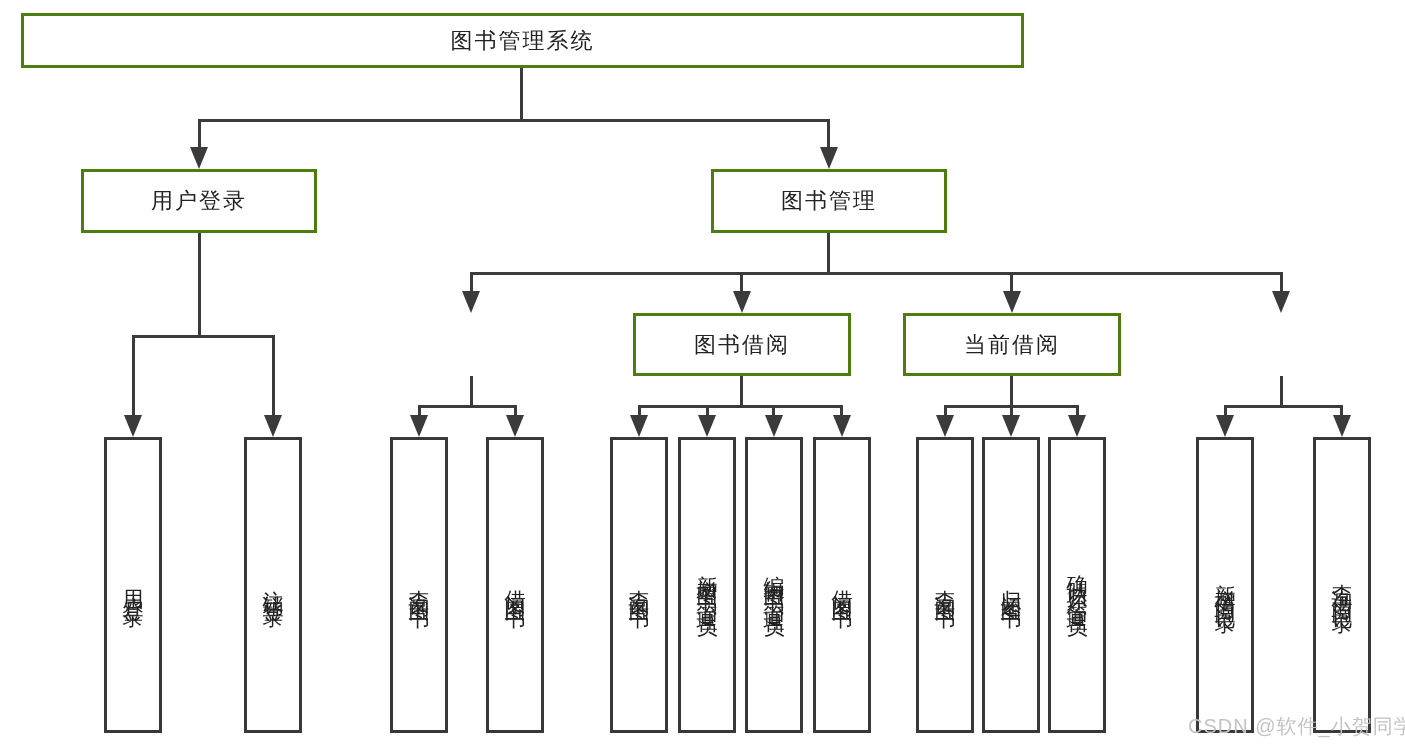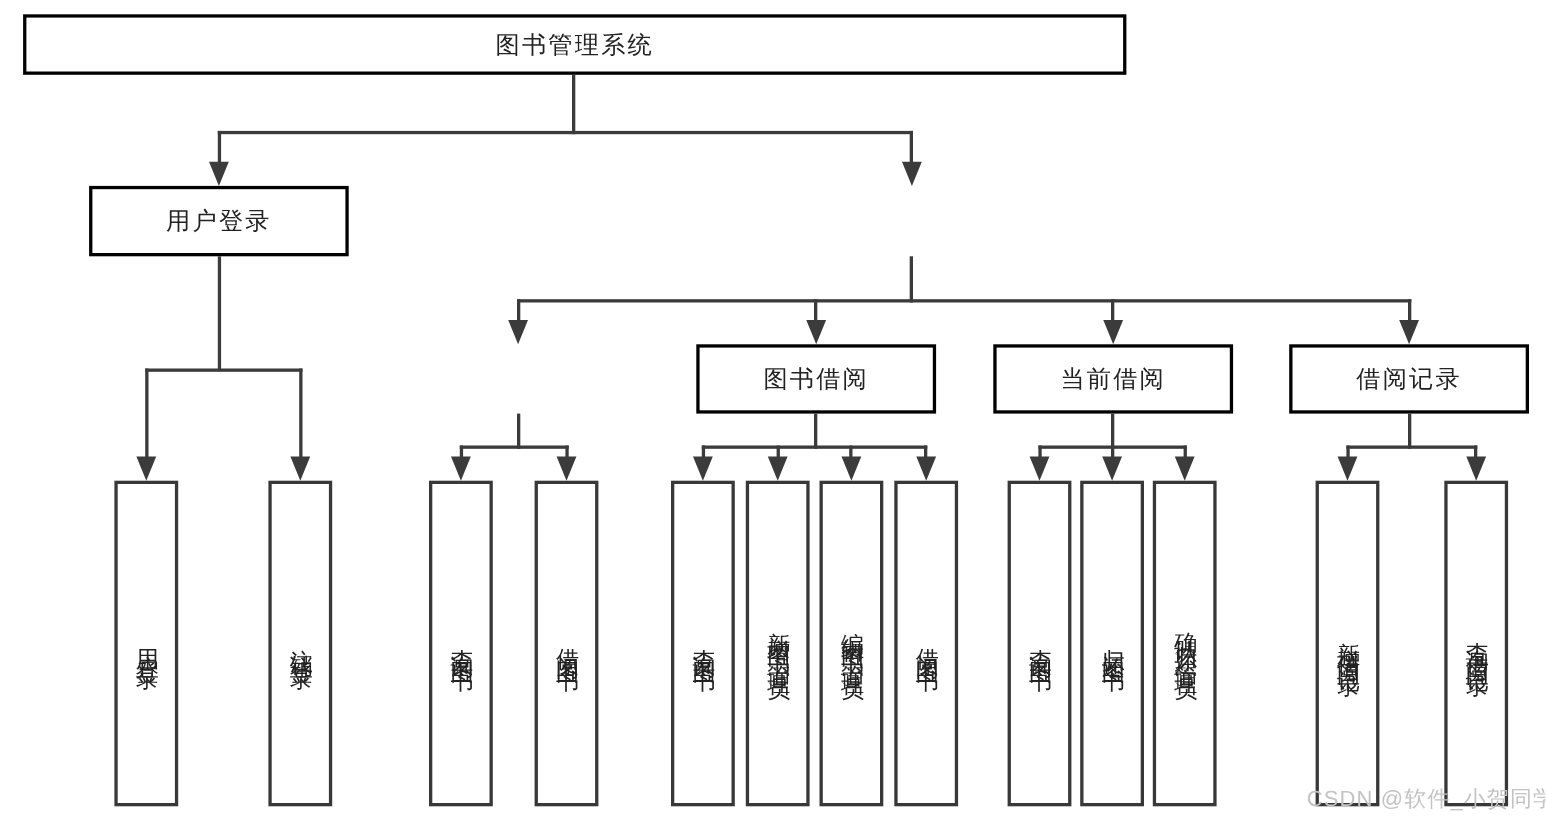--- a/index.html
+++ b/index.html
@@ -12,21 +12,21 @@
     position: relative;
     width: 1405px;
     height: 747px;
     background: #ffffff;
     overflow: hidden;
   }
   
   .box {
     position: absolute;
     box-sizing: border-box;
-    border: 3px solid #000000;
+    border: 3px solid #4d7c0f;
     background: #ffffff;
     display: flex;
     align-items: center;
     justify-content: center;
     font-size: 22px;
     letter-spacing: 2px;
     color: #222222;
     white-space: nowrap;
   }
   .leaf {
@@ -83,20 +83,21 @@
   <div class="box" style="left:21px;top:13px;width:1003px;height:55px;">图书管理系统</div>
 
   <div class="vline" style="left:520px;top:68px;height:54px;"></div>
   <div class="hline" style="left:198px;top:119px;width:632px;"></div>
   <div class="vline" style="left:198px;top:119px;height:31px;"></div>
   <div class="arrow" style="left:190px;top:147px;"></div>
   <div class="vline" style="left:827px;top:119px;height:31px;"></div>
   <div class="arrow" style="left:820px;top:147px;"></div>
 
   <div class="box" style="left:81px;top:169px;width:236px;height:64px;">用户登录</div>
+  <div class="box" style="left:711px;top:169px;width:236px;height:64px;">图书管理</div>
 
   <div class="vline" style="left:198px;top:233px;height:104px;"></div>
   <div class="hline" style="left:132px;top:335px;width:143px;"></div>
   <div class="vline" style="left:132px;top:335px;height:84px;"></div>
   <div class="arrow" style="left:124px;top:415px;"></div>
   <div class="vline" style="left:272px;top:335px;height:84px;"></div>
   <div class="arrow" style="left:264px;top:415px;"></div>
 
   <div class="vline" style="left:827px;top:233px;height:42px;"></div>
   <div class="hline" style="left:470px;top:272px;width:813px;"></div>
@@ -104,21 +105,20 @@
   <div class="arrow" style="left:462px;top:291px;"></div>
   <div class="vline" style="left:740px;top:272px;height:22px;"></div>
   <div class="arrow" style="left:733px;top:291px;"></div>
   <div class="vline" style="left:1010px;top:272px;height:22px;"></div>
   <div class="arrow" style="left:1003px;top:291px;"></div>
   <div class="vline" style="left:1280px;top:272px;height:22px;"></div>
   <div class="arrow" style="left:1272px;top:291px;"></div>
 
   <div class="box" style="left:633px;top:313px;width:218px;height:63px;text-align:center;">图书借阅</div>
   <div class="box" style="left:903px;top:313px;width:218px;height:63px;">当前借阅</div>
-  <div class="box" style="left:1172px;top:313px;width:218px;height:63px;">借阅记录</div>
 
   <div class="vline" style="left:470px;top:376px;height:32px;"></div>
   <div class="hline" style="left:418px;top:405px;width:99px;"></div>
   <div class="vline" style="left:418px;top:405px;height:14px;"></div>
   <div class="arrow" style="left:410px;top:415px;"></div>
   <div class="vline" style="left:514px;top:405px;height:14px;"></div>
   <div class="arrow" style="left:506px;top:415px;"></div>
 
   <div class="vline" style="left:740px;top:376px;height:32px;"></div>
   <div class="hline" style="left:638px;top:405px;width:205px;"></div>

